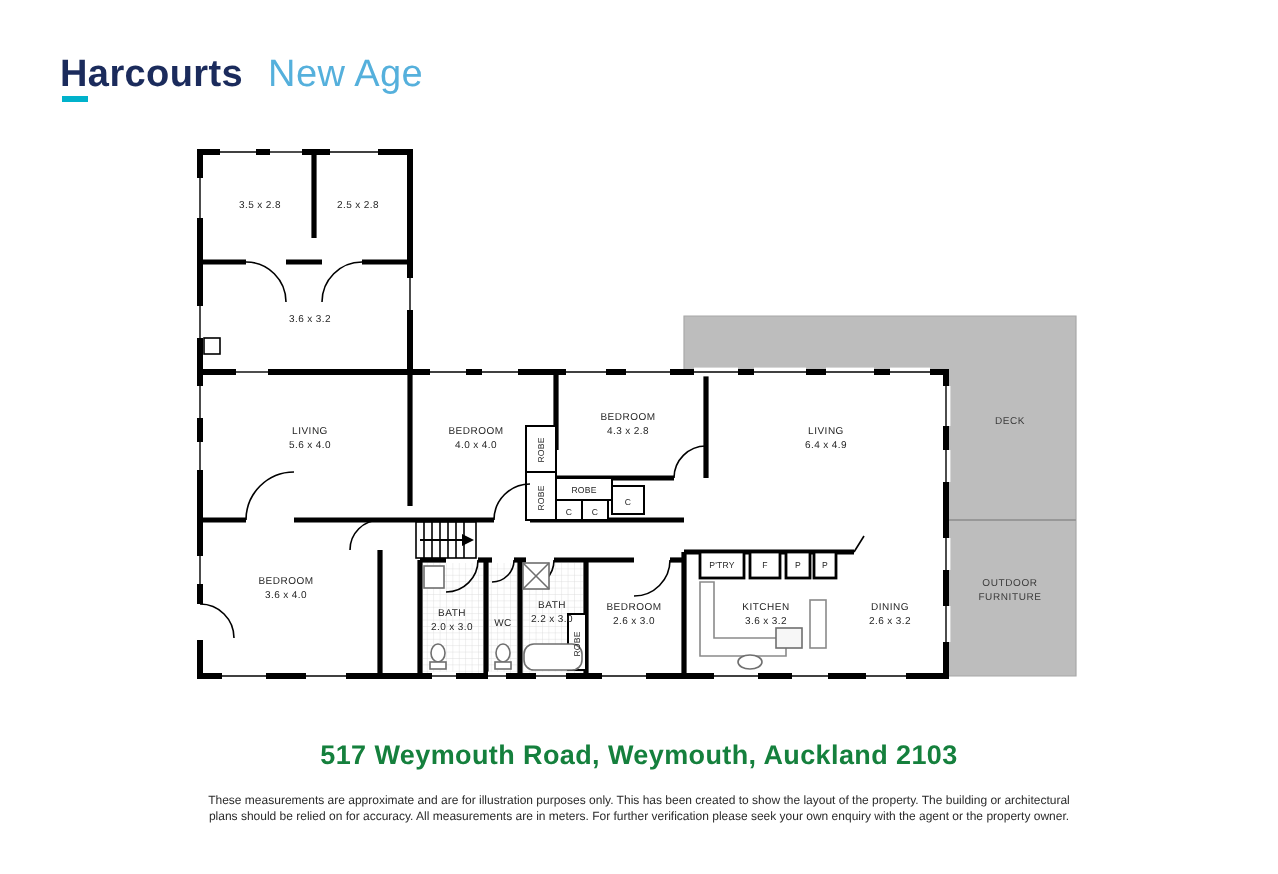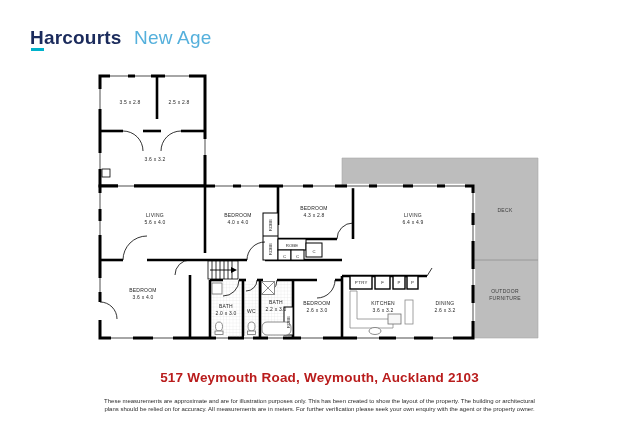--- a/index.html
+++ b/index.html
@@ -12,21 +12,21 @@
   .logo .suffix{font-size:19px;font-weight:400;color:#55b0dc;margin-left:7px;letter-spacing:.2px;}
   
   .plan-wrap{position:absolute;left:95px;top:73px;width:450px;height:270px;}
   svg text{font-family:"Liberation Sans",sans-serif;fill:#1f1f1f;text-anchor:middle;}
   .room-name{font-size:5px;letter-spacing:.25px;}
   .room-dims{font-size:5px;letter-spacing:.2px;}
   .tiny{font-size:4.3px;letter-spacing:.1px;}
   .outdoor-label{font-size:5px;fill:#3c3c3c;letter-spacing:.3px;}
   
   .address{position:absolute;left:0;top:370px;width:639px;text-align:center;
-           font-size:13.5px;font-weight:bold;color:#b91c1c;letter-spacing:.2px;}
+           font-size:13.5px;font-weight:bold;color:#15803d;letter-spacing:.2px;}
   .disclaimer{position:absolute;left:40px;top:397px;width:559px;text-align:center;
               font-size:6px;line-height:8px;color:#2b2b2b;}
 </style>
 </head>
 <body>
 
 <div class="page">
 
   <div class="logo">
     <span class="brand">

